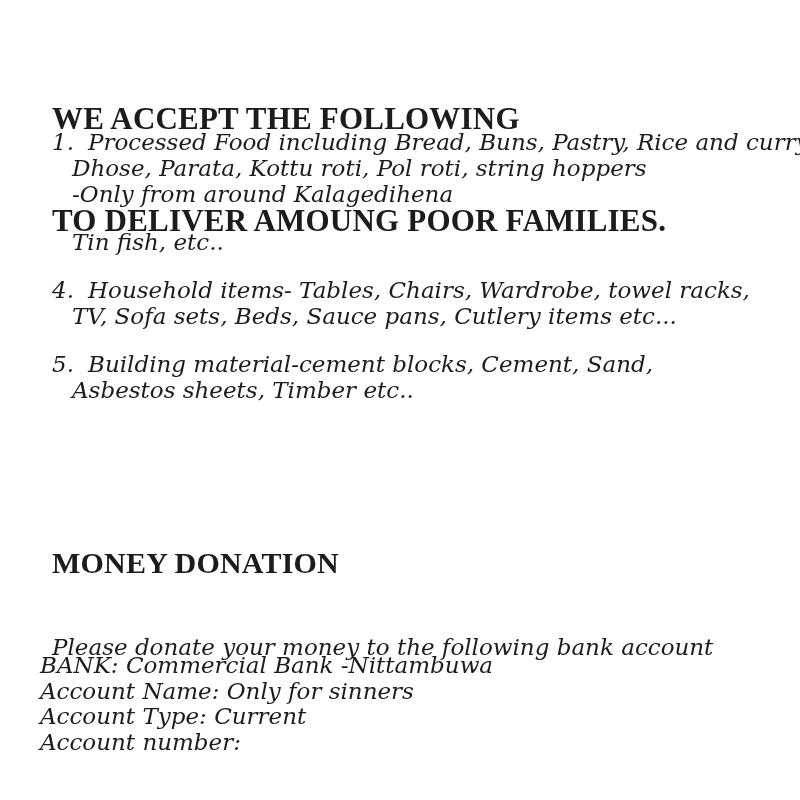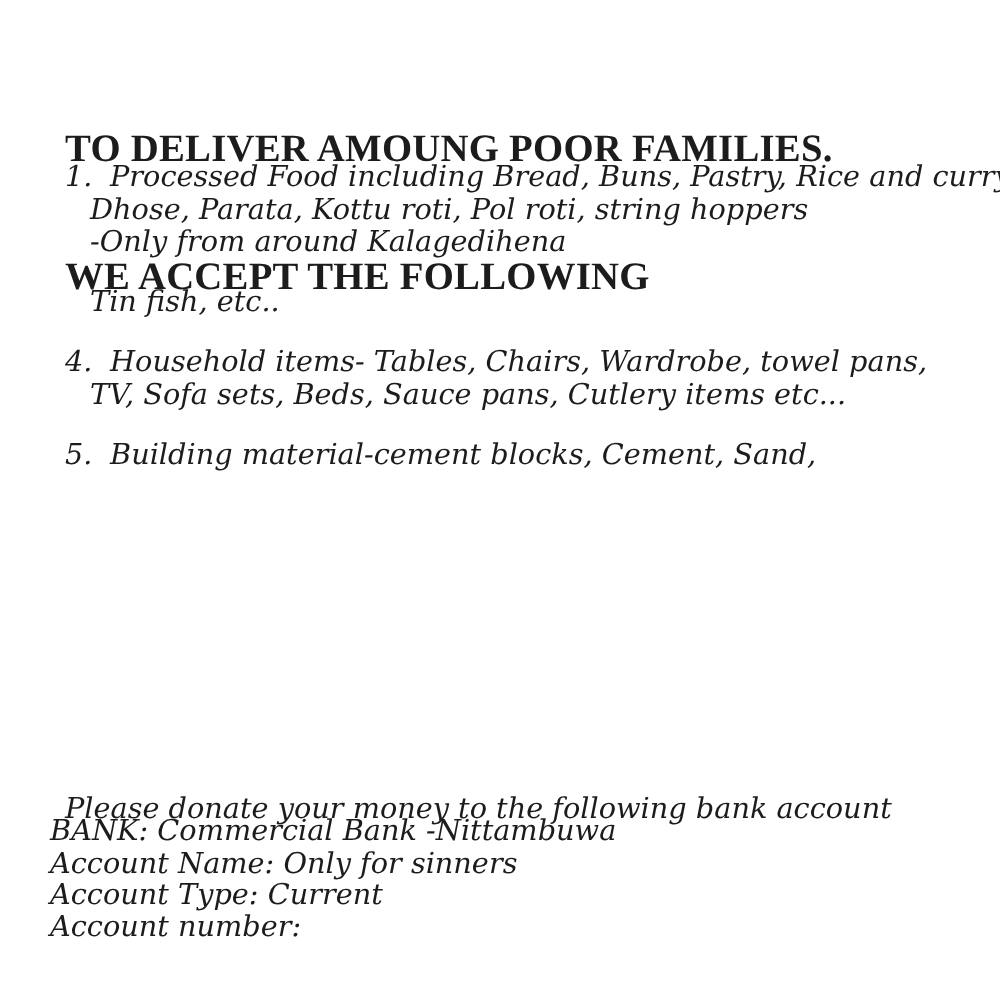--- a/index.html
+++ b/index.html
@@ -53,48 +53,50 @@
     position: absolute; left: 40px; top: 653px;
   }
   .bank .line { line-height: 25.5px; }
 </style>
 </head>
 <body>
 
 <div class="poster">
 
   <div class="title">
+    <div>WE ACCEPT THE FOLLOWING</div>
     <div>TO DELIVER AMOUNG POOR FAMILIES.</div>
-    <div>WE ACCEPT THE FOLLOWING</div>
   </div>
 
   <div class="items">
 
     <div class="item">
       <div class="line first"><span class="num">1.</span><span>Processed Food including Bread, Buns, Pastry, Rice and curry,</span></div>
       <div class="line cont">Dhose, Parata, Kottu roti, Pol roti, string hoppers</div>
       <div class="line cont">-Only from around Kalagedihena</div>
     </div>
 
     <div class="item">
       <div class="line cont">Tin fish, etc..</div>
     </div>
 
 
     <div class="item">
-      <div class="line first"><span class="num">4.</span><span>Household items- Tables, Chairs, Wardrobe, towel pans,</span></div>
+      <div class="line first"><span class="num">4.</span><span>Household items- Tables, Chairs, Wardrobe, towel racks,</span></div>
       <div class="line cont">TV, Sofa sets, Beds, Sauce pans, Cutlery items etc...</div>
     </div>
 
     <div class="item">
       <div class="line first"><span class="num">5.</span><span>Building material-cement blocks, Cement, Sand,</span></div>
+      <div class="line cont">Asbestos sheets, Timber etc..</div>
     </div>
 
   </div>
 
+  <div class="money-heading">MONEY DONATION</div>
 
   <div class="intro">Please donate your money to the following bank account</div>
 
   <div class="bank">
     <div class="line">BANK: Commercial Bank -Nittambuwa</div>
     <div class="line">Account Name: Only for sinners</div>
     <div class="line">Account Type: Current</div>
     <div class="line">Account number:</div>
   </div>
 

